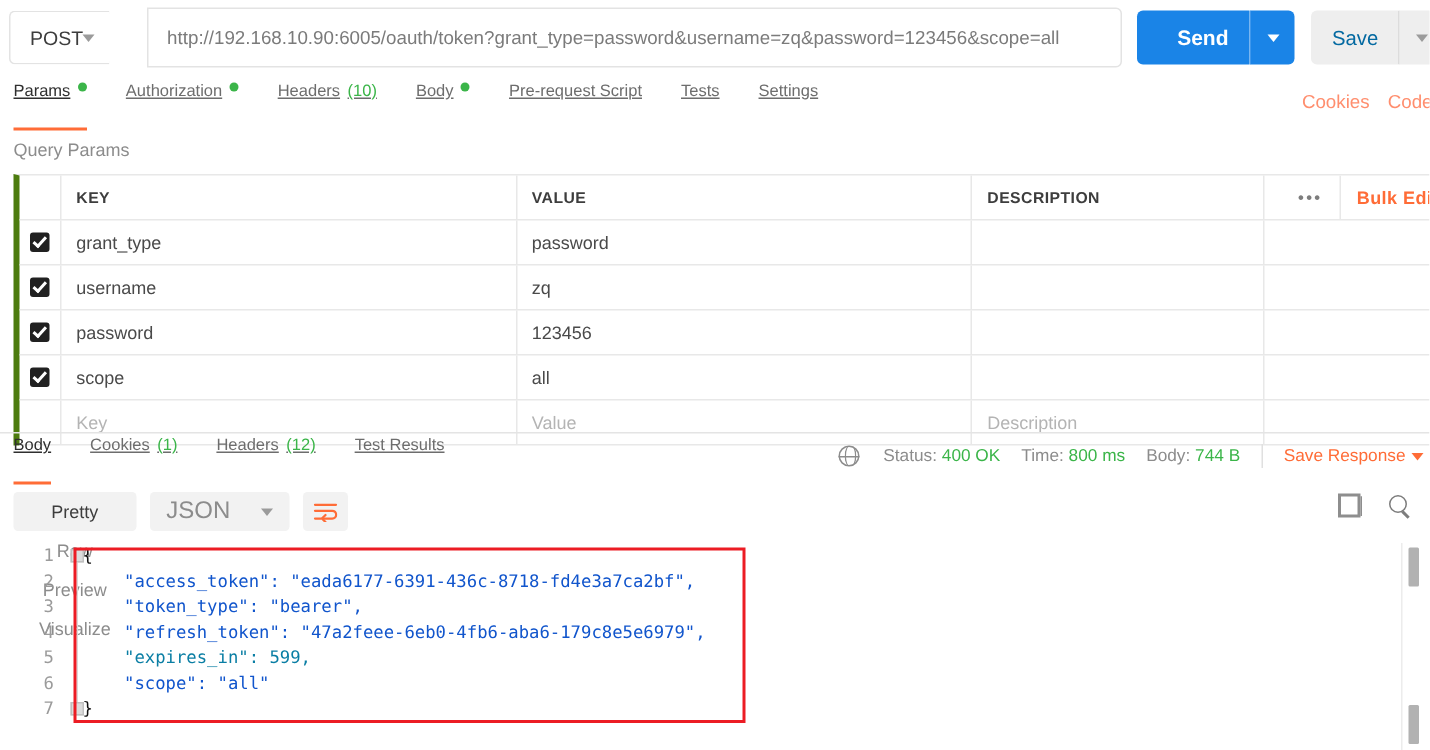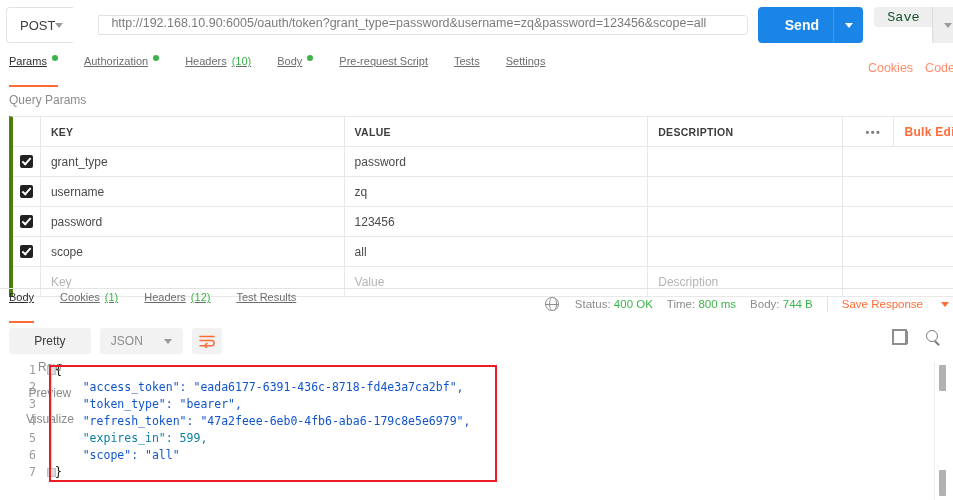--- a/index.html
+++ b/index.html
@@ -20,41 +20,41 @@
   .method-select {
     width: 108px; height: 36px; border: 1px solid #e3e3e3; border-right: none;
     border-radius: 4px 0 0 4px; background: #fff;
     display: flex; align-items: center; justify-content: space-between;
     padding: 0 10px 0 13px; font-size: 13px; color: #3d3d3d;
   }
   .caret { width: 0; height: 0; border-left: 4px solid transparent;
            border-right: 4px solid transparent; border-top: 5px solid #9b9b9b; }
   .caret.light { border-top-color: #ffffff; }
   .url-input {
-    flex: 0 0 650px; height: 20px; border: 1px solid #e3e3e3;
+    flex: 0 0 650px; height: 40px; border: 1px solid #e3e3e3;
     border-radius: 0 4px 4px 0; background: #fff;
-    display: flex; padding: 0 12px;
+    display: flex; align-items: center; padding: 0 12px;
     font-size: 12.5px; color: #7b7b7b; white-space: nowrap; overflow: hidden; margin-left: 25px;
   }
   .send-group { display: flex; margin-left: 10px; }
   .send-btn {
     width: 75px; height: 36px; background: #1a84e7; color: #fff;
     border-radius: 4px 0 0 4px; display: flex; align-items: center;
     justify-content: center; font-size: 14px; font-weight: bold; padding-left: 12px;
   }
   .send-caret {
     width: 30px; height: 36px; background: #1a84e7; border-radius: 0 4px 4px 0;
     display: flex; align-items: center; justify-content: center;
     border-left: 1px solid #3f97ec;
   }
   .save-group { display: flex; margin-left: 11px; }
   .save-btn {
-    width: 58px; height: 20px; background: #eeeeee; color: #14532d;
+    width: 58px; height: 36px; background: #eeeeee; color: #0369a1;
     border-radius: 4px 0 0 4px; display: flex; align-items: center;
-    justify-content: center; font-size: 13.5px; font-family: Liberation Mono, monospace;
+    justify-content: center; font-size: 13.5px;
   }
   .save-caret {
     width: 30px; height: 36px; background: #eeeeee; border-radius: 0 4px 4px 0;
     display: flex; align-items: center; justify-content: center;
     border-left: 1px solid #dcdcdc;
   }
 
   
   .req-tabs {
     position: absolute; left: 0; top: 55px; width: 953px; height: 32px;
@@ -124,21 +124,21 @@
   }
   .resp-tabs {
     position: absolute; left: 9px; top: 291px; height: 28px; display: flex;
     align-items: flex-start;
   }
   .resp-meta {
     position: absolute; right: 4px; top: 296px; display: flex;
     align-items: center; gap: 14px; font-size: 11.5px; color: #8c8c8c;
   }
   .gval { color: #3bb549; }
-  .saveresp { color: #ff6c37; display: flex; align-items: center; gap: 18px; }
+  .saveresp { color: #ff6c37; display: flex; align-items: center; gap: 4px; }
   .globe {
     width: 14px; height: 14px; border: 1.3px solid #8c8c8c; border-radius: 50%;
     position: relative; margin-right: 2px;
   }
   .globe::before {
     content: ""; position: absolute; left: 50%; top: -1.3px; bottom: -1.3px;
     width: 6px; margin-left: -3px; border: 1.3px solid #8c8c8c;
     border-radius: 50%; border-top: none; border-bottom: none;
   }
   .globe::after {
@@ -155,21 +155,21 @@
   .seg {
     height: 26px; background: #f2f2f2; border-radius: 3px; display: flex;
     align-items: center; padding: 0 4px; flex-direction: column;
   }
   .seg span {
     padding: 0 13px; font-size: 12px; color: #8c8c8c; line-height: 26px;
   }
   .seg span.on { color: #3d3d3d; }
   .fmt {
     height: 26px; background: #f2f2f2; border-radius: 3px; display: flex;
-    align-items: center; gap: 21px; padding: 0 11px; font-size: 12px;
+    align-items: center; gap: 21px; padding: 0 11px; font-size: 16px;
     color: #8c8c8c;
   }
   .wrap-btn {
     width: 30px; height: 26px; background: #f2f2f2; border-radius: 3px;
     display: flex; align-items: center; justify-content: center;
   }
   .resp-icons {
     position: absolute; right: 12px; top: 330px; display: flex;
     align-items: center; gap: 18px;
   }

